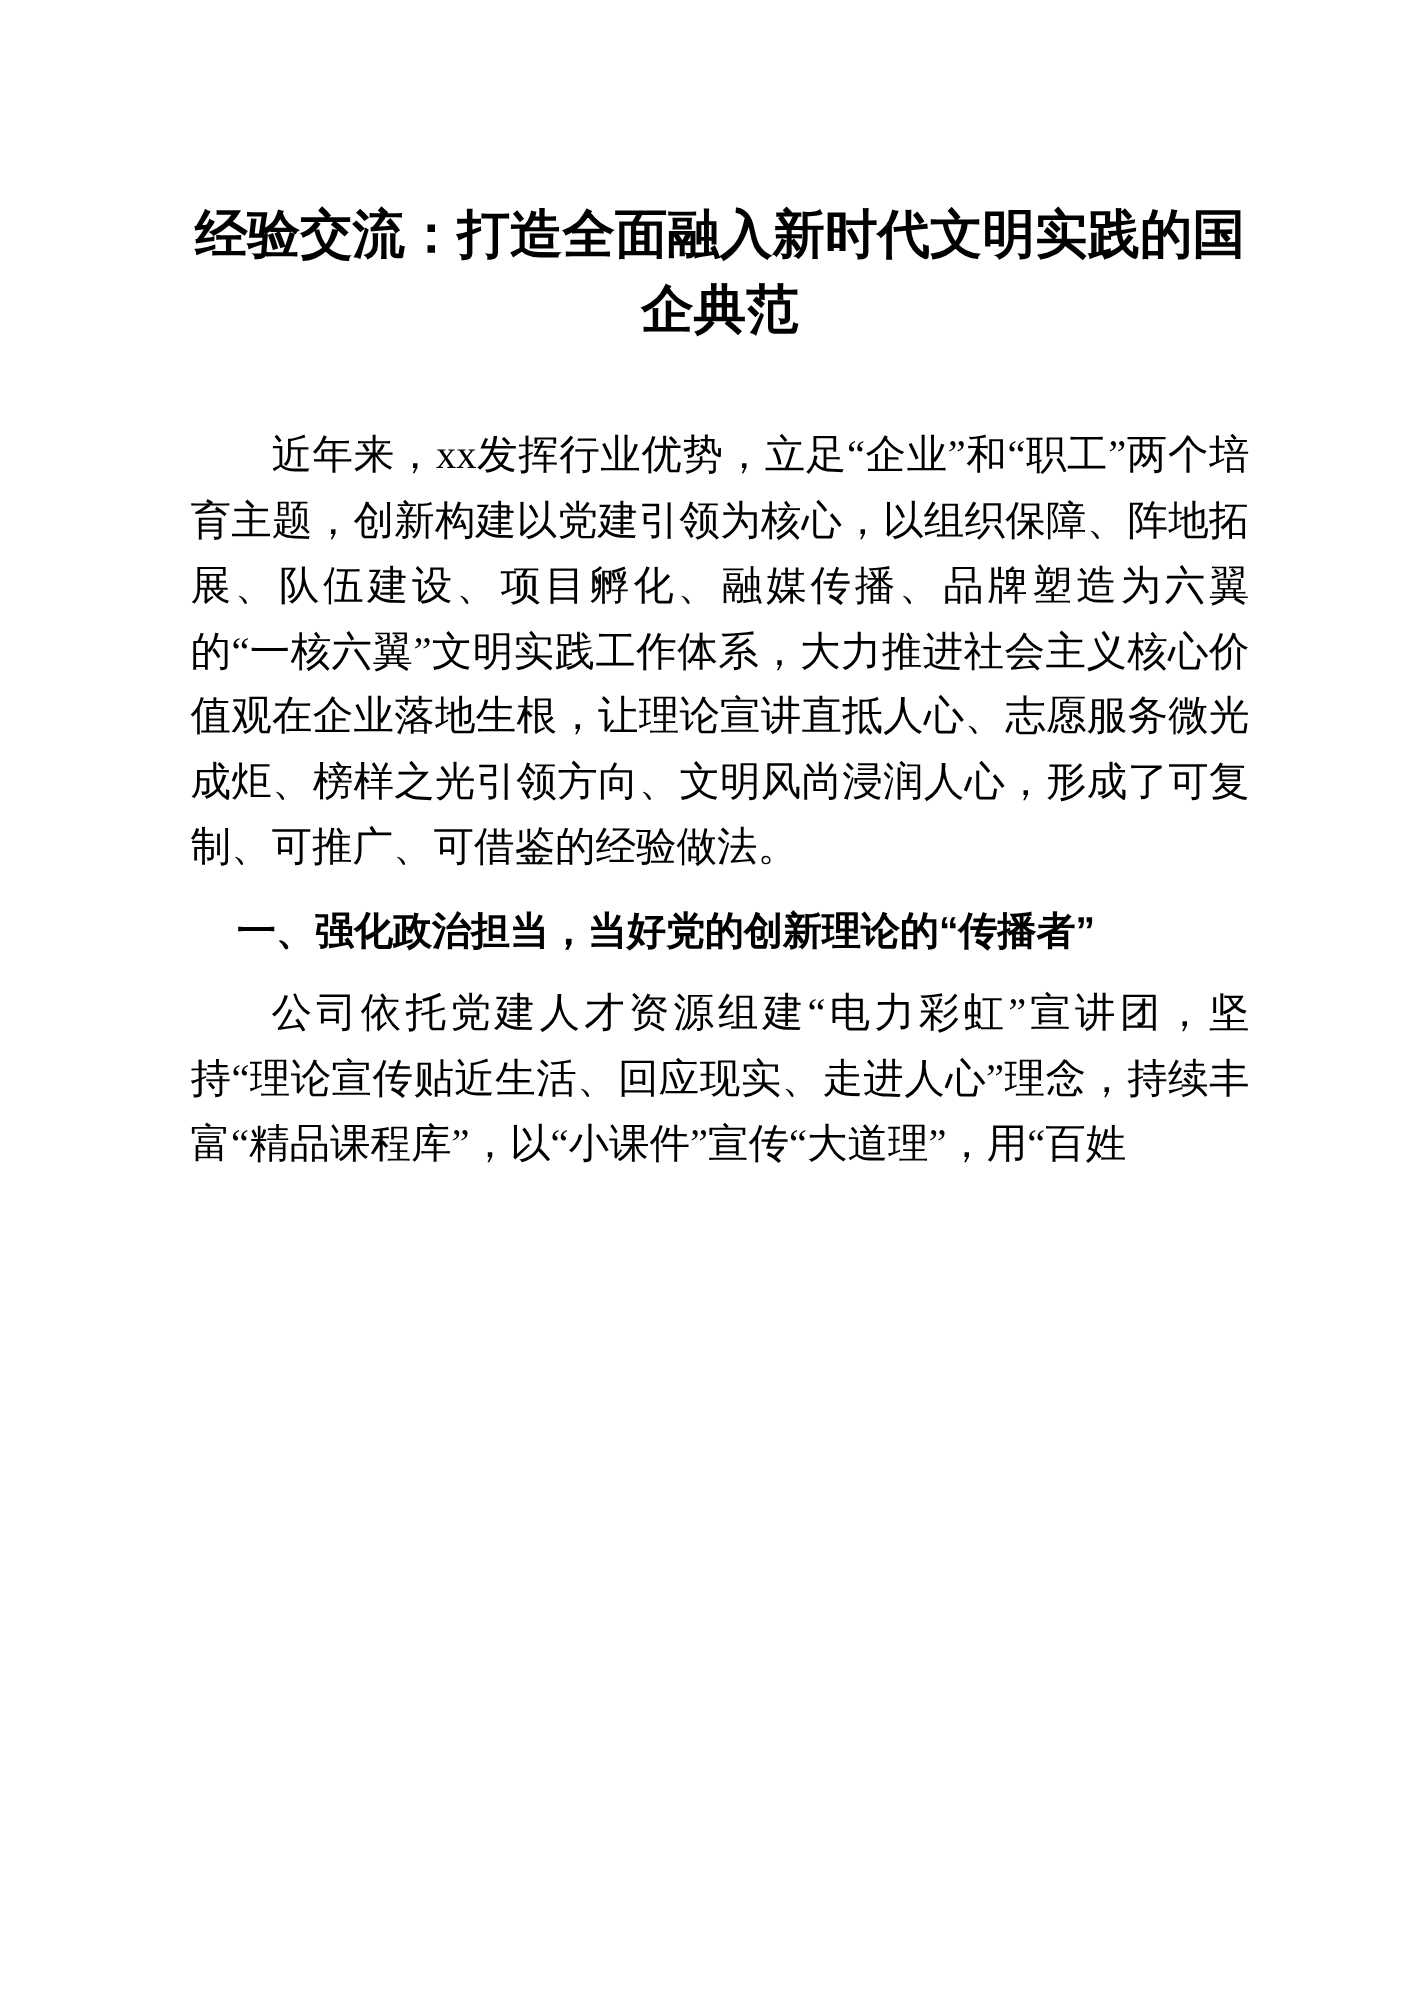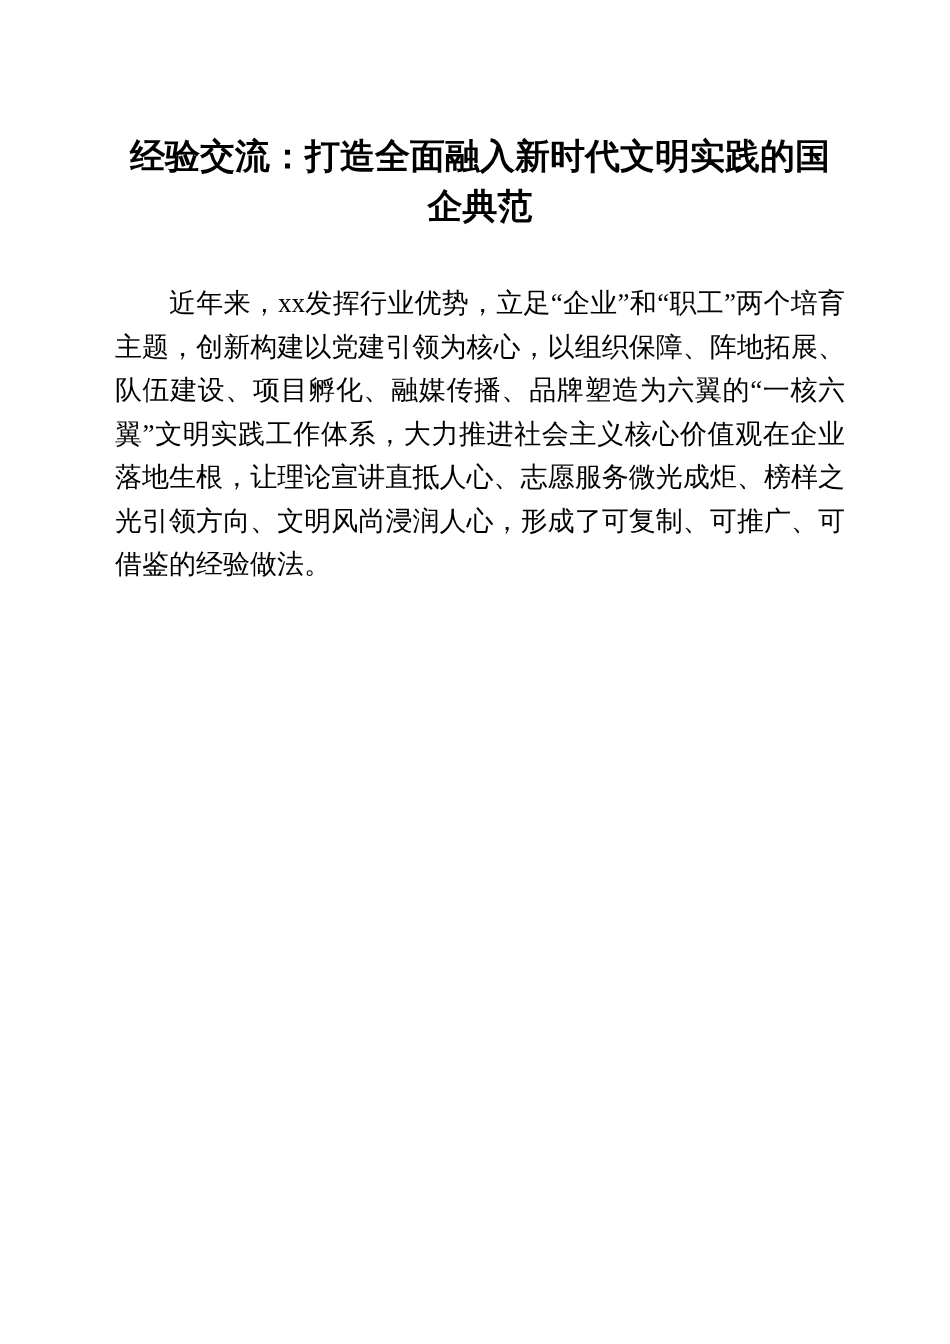--- a/index.html
+++ b/index.html
@@ -29,35 +29,37 @@
     margin: 0 0 50px 0;
     font-family: "Liberation Serif", "DejaVu Serif", serif;
     letter-spacing: 0;
   }
   .para {
     font-size: 27px;
     line-height: 43.5px;
     text-align: justify;
     text-justify: inter-ideograph;
     text-indent: 2em;
-    margin: 0;
+    margin: 12px;
     word-break: break-all;
   }
   .section-heading {
     font-size: 26px;
     line-height: 43.5px;
     font-weight: bold;
     text-indent: 43px;
     margin: 0;
     font-family: "Liberation Sans", "DejaVu Sans", sans-serif;
   }
 </style>
 </head>
 <body>
 
 <div class="page">
   <h1 class="doc-title">经验交流：打造全面融入新时代文明实践的国企典范</h1>
 
   <p class="para">近年来，xx发挥行业优势，立足“企业”和“职工”两个培育主题，创新构建以党建引领为核心，以组织保障、阵地拓展、队伍建设、项目孵化、融媒传播、品牌塑造为六翼的“一核六翼”文明实践工作体系，大力推进社会主义核心价值观在企业落地生根，让理论宣讲直抵人心、志愿服务微光成炬、榜样之光引领方向、文明风尚浸润人心，形成了可复制、可推广、可借鉴的经验做法。</p>
 
+  <h2 class="section-heading">一、强化政治担当，当好党的创新理论的“传播者”</h2>
 
 
+  <p class="para">公司依托党建人才资源组建“电力彩虹”宣讲团，坚持“理论宣传贴近生活、回应现实、走进人心”理念，持续丰富“精品课程库”，以“小课件”宣传“大道理”，用“百姓</p>
 </div>
 
 </body></html>

